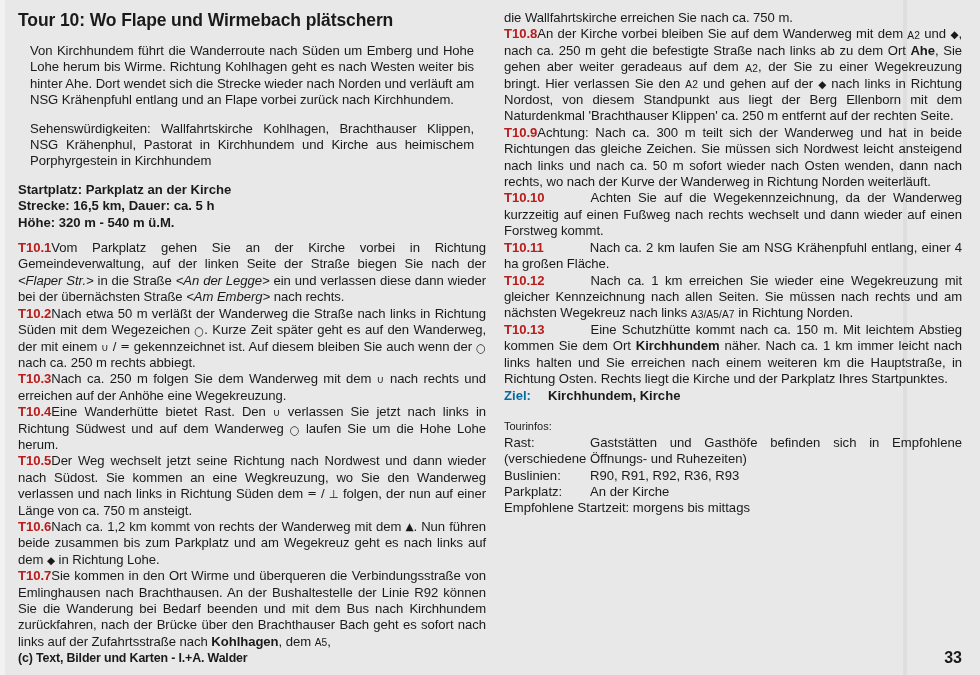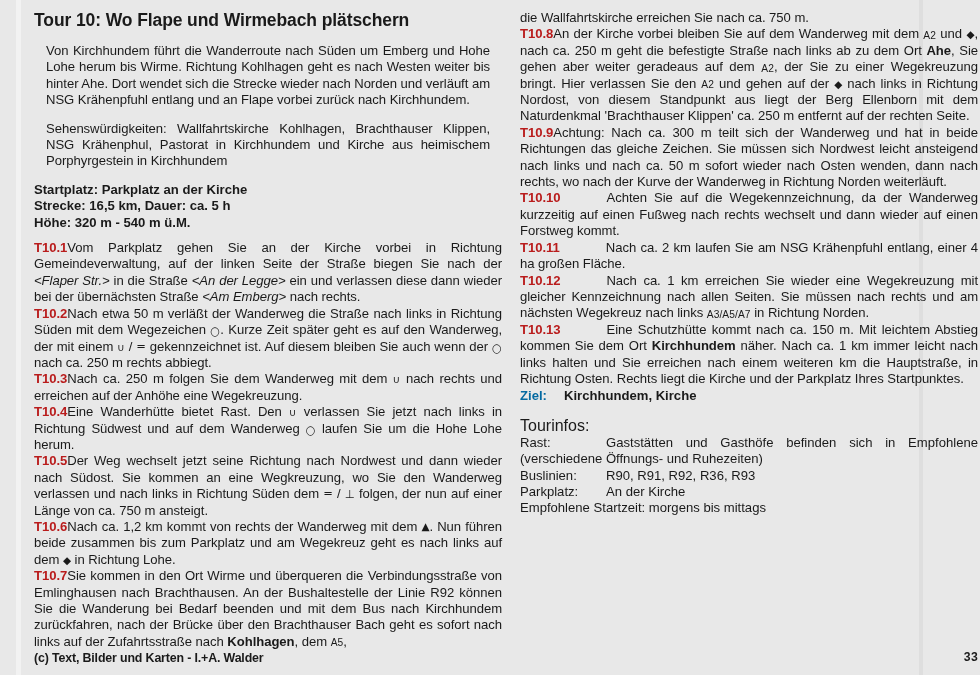--- a/index.html
+++ b/index.html
@@ -10,21 +10,21 @@
     width: 980px;
     height: 675px;
     background: #e8e8e8;
     font-family: "Liberation Sans", sans-serif;
     color: #1a1a1a;
     overflow: hidden;
     position: relative;
   }
   .page {
     position: absolute;
-    left: 16px; top: 0;
+    left: 0; top: 0;
     width: 907px;
     height: 675px;
     background: #e8e8e8;
     box-sizing: border-box;
   }
   .edge-left {
     position: absolute;
     left: 0; top: 0;
     width: 5px; height: 675px;
     background: #f2f2f2;
@@ -145,21 +145,21 @@
   .mk-diam { font-size: 10.5px; top: 0px; }
   .mk-code {
     font-size: 10.2px;
     font-family: "Liberation Sans", sans-serif;
     letter-spacing: 0.1px;
     position: relative;
     top: 0.5px;
   }
 
   .tourinfos {
-    font-size: 16px;
+    font-size: 11px;
     line-height: 16.4px;
     margin: 0;
   }
   .ti-row {
     font-size: 13.1px;
     line-height: 16.4px;
     margin: 0;
     text-align: justify;
   }
   .ti-row-left {
@@ -182,23 +182,22 @@
     display: flex;
     align-items: center;
     justify-content: space-between;
   }
   .footer-text {
     font-size: 12.4px;
     font-weight: bold;
     letter-spacing: -0.15px;
   }
   .footer-page {
-    font-size: 12px;
-    font-weight: bold;
-    font-family: Liberation Mono, monospace;
+    font-size: 16px;
+    font-weight: bold;
   }
 </style>
 </head>
 <body>
 
 <div class="page">
   <div class="edge-left"></div>
   <div class="edge-right"></div>
 
   <div class="columns">

